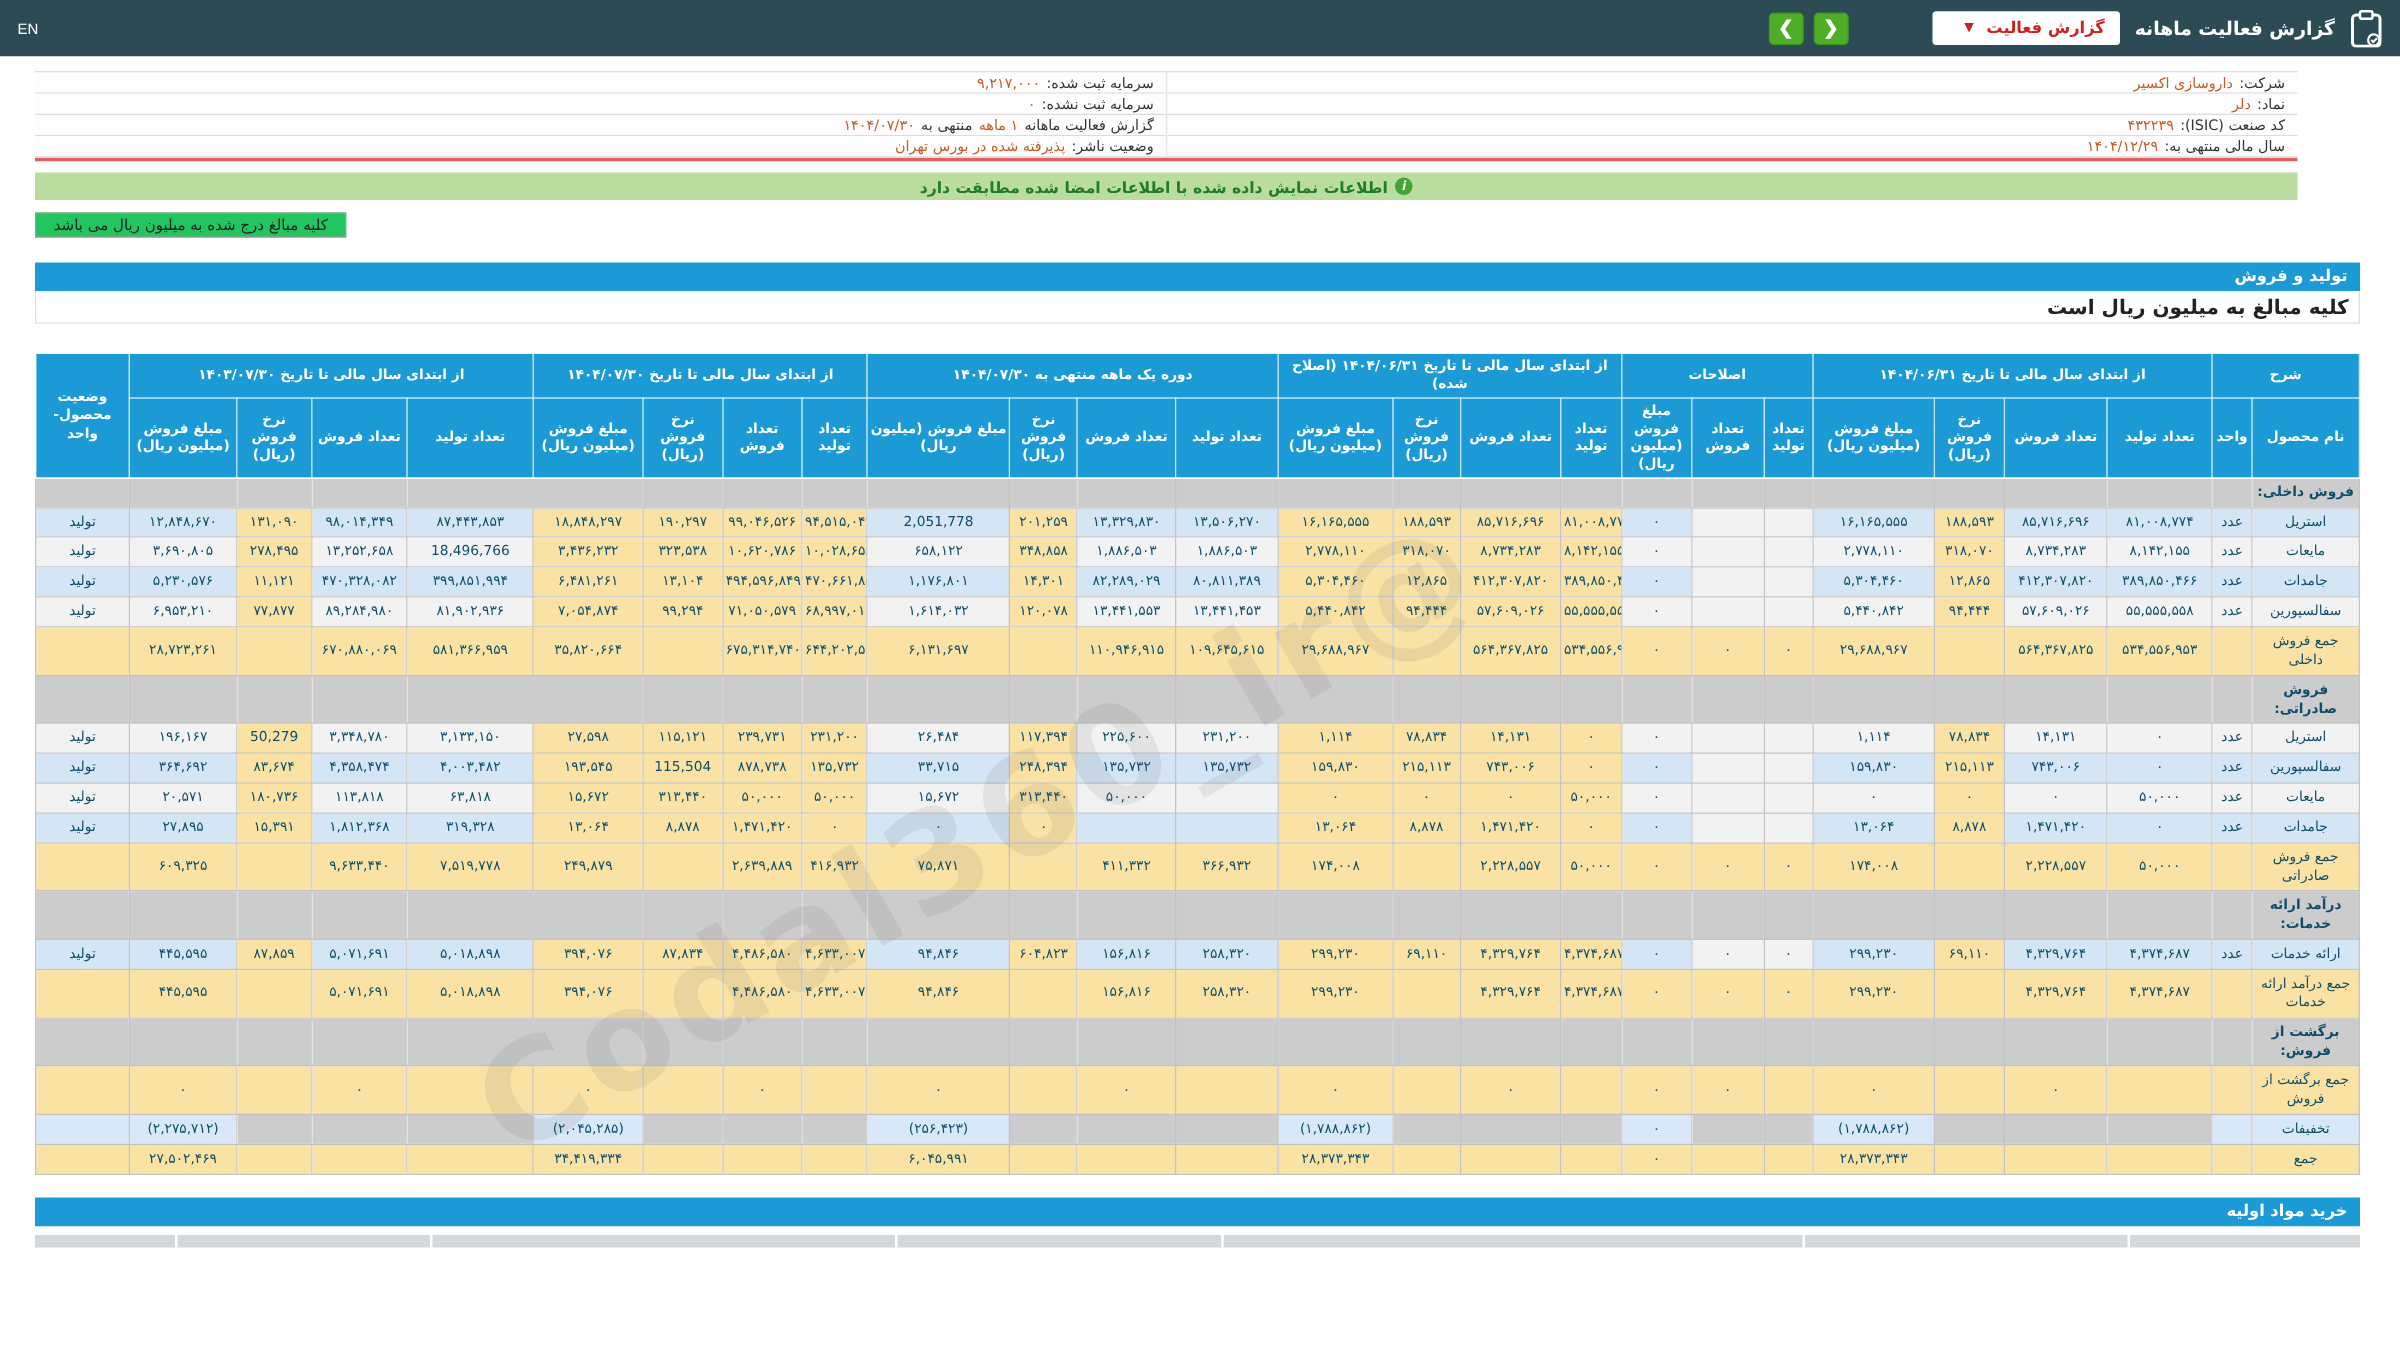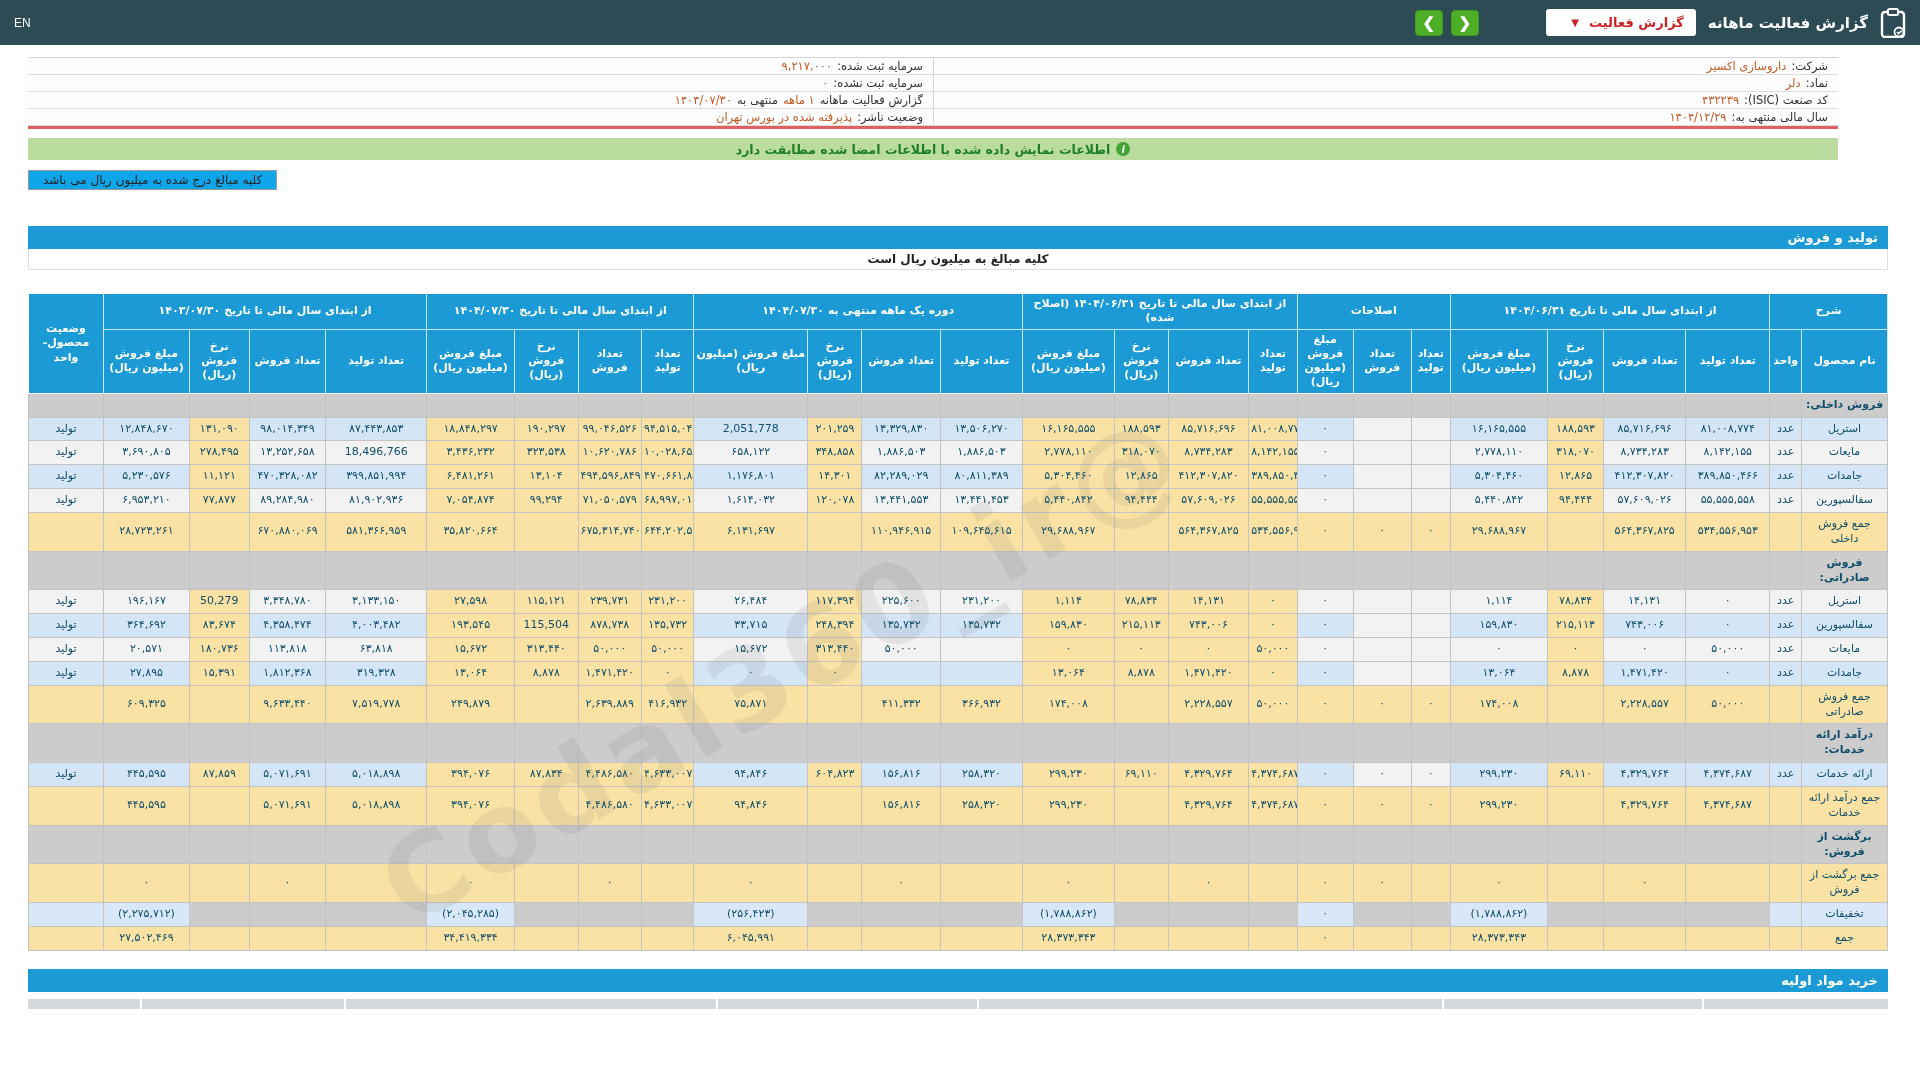--- a/index.html
+++ b/index.html
@@ -34,28 +34,28 @@
   .redline { height:3px; background:#e06060; }
   
   .notice { margin-top:9px; height:22px; background:#badc9f; display:flex;
     align-items:center; justify-content:center; gap:6px; color:#1e7e24;
     font-weight:bold; font-size:12.5px; }
   .info-icon { width:14px; height:14px; border-radius:50%; background:#44a436;
     color:#fff; font-size:10px; font-weight:bold; display:inline-flex;
     align-items:center; justify-content:center; font-style:italic; }
   
   .unitbox-row { margin-top:9px; text-align:left; }
-  .unitbox { display:inline-block; border:1px solid #9a9a9a; background:#0ea5e9;
+  .unitbox { display:inline-block; border:1px solid #9a9a9a; background:#22c55e;
     padding:2px 14px; font-size:12px; color:#222; }
   
   .section-bar { background:#1c9ad5; color:#fff; font-weight:bold; font-size:13px;
     padding:4px 10px; }
-  .sb1 { margin-top:36px; }
+  .sb1 { margin-top:20px; }
   .unit-row { background:#fff; border:1px solid #dedede; border-top:none;
-    padding:3px 8px; font-weight:bold; font-size:12px; color:#222;text-align:center; }
+    padding:3px 8px; font-weight:bold; font-size:16px; color:#222; }
   
   #main-table { width:100%; border-collapse:collapse; table-layout:fixed;
     margin-top:23px; font-size:11px; }
   #main-table th { background:#1c9ad5; color:#fff; border:1px solid rgba(255,255,255,.75);
     font-size:11px; font-weight:bold; padding:3px 2px; line-height:1.3; text-align:center; }
   #main-table thead tr.gr th { height:23px; }
   #main-table thead tr.sub th { height:58px; vertical-align:middle; }
   #main-table td { border:1px solid #c3c3c3; text-align:center; padding:4px 2px;
     color:#0f4e6a; line-height:1.35; overflow:hidden; }
   td.td-num { direction:ltr; }

